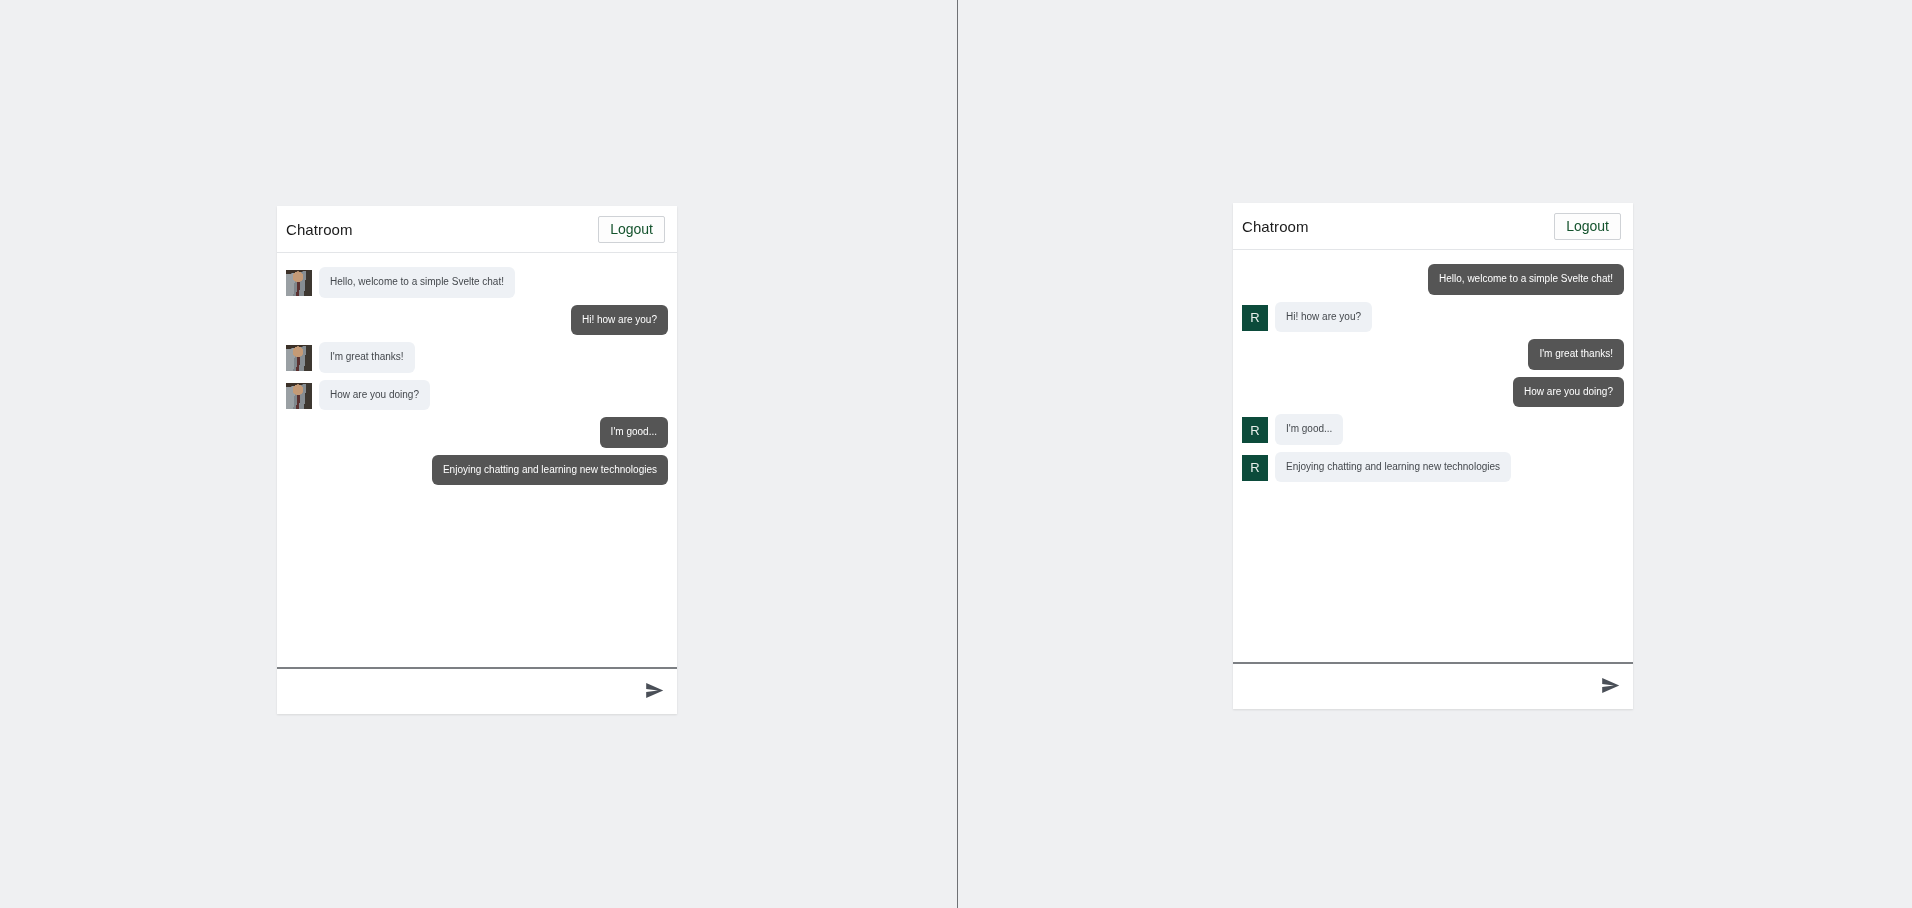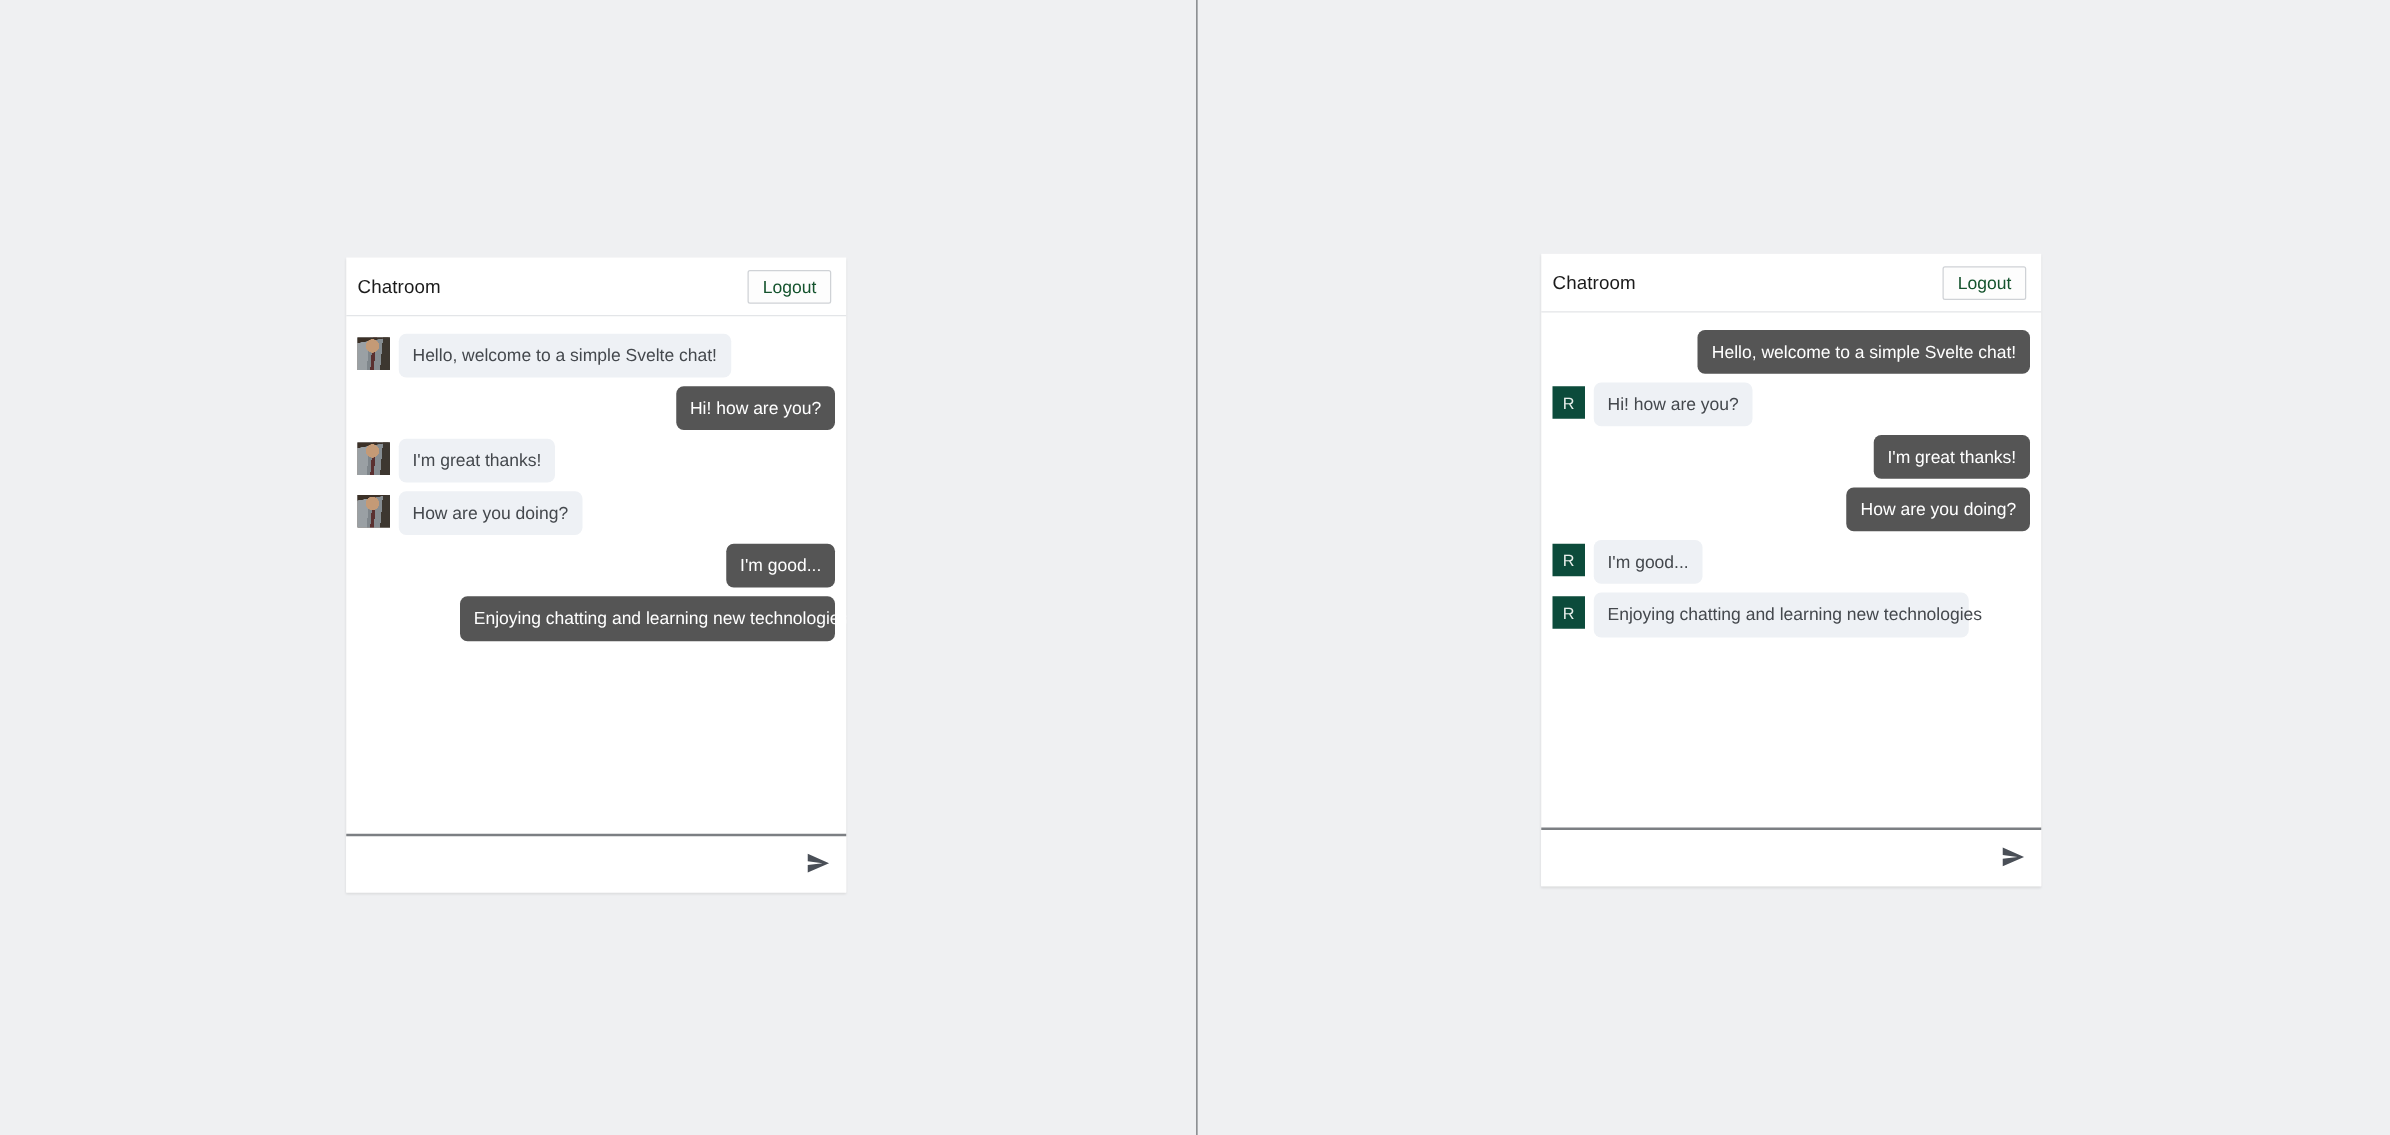--- a/index.html
+++ b/index.html
@@ -111,21 +111,21 @@
     display: flex;
     align-items: center;
     justify-content: center;
     line-height: 1;
   }
 
   .bubble {
     max-width: 300px;
     border-radius: 6px;
     padding: 9px 11px 10px;
-    font-size: 14px;
+    font-size: 10px;
     line-height: 1.15;
     white-space: nowrap;
   }
   .bubble.incoming {
     background: #eef1f5;
     color: #44484d;
   }
   .bubble.outgoing {
     background: #555555;
     color: #ffffff;

